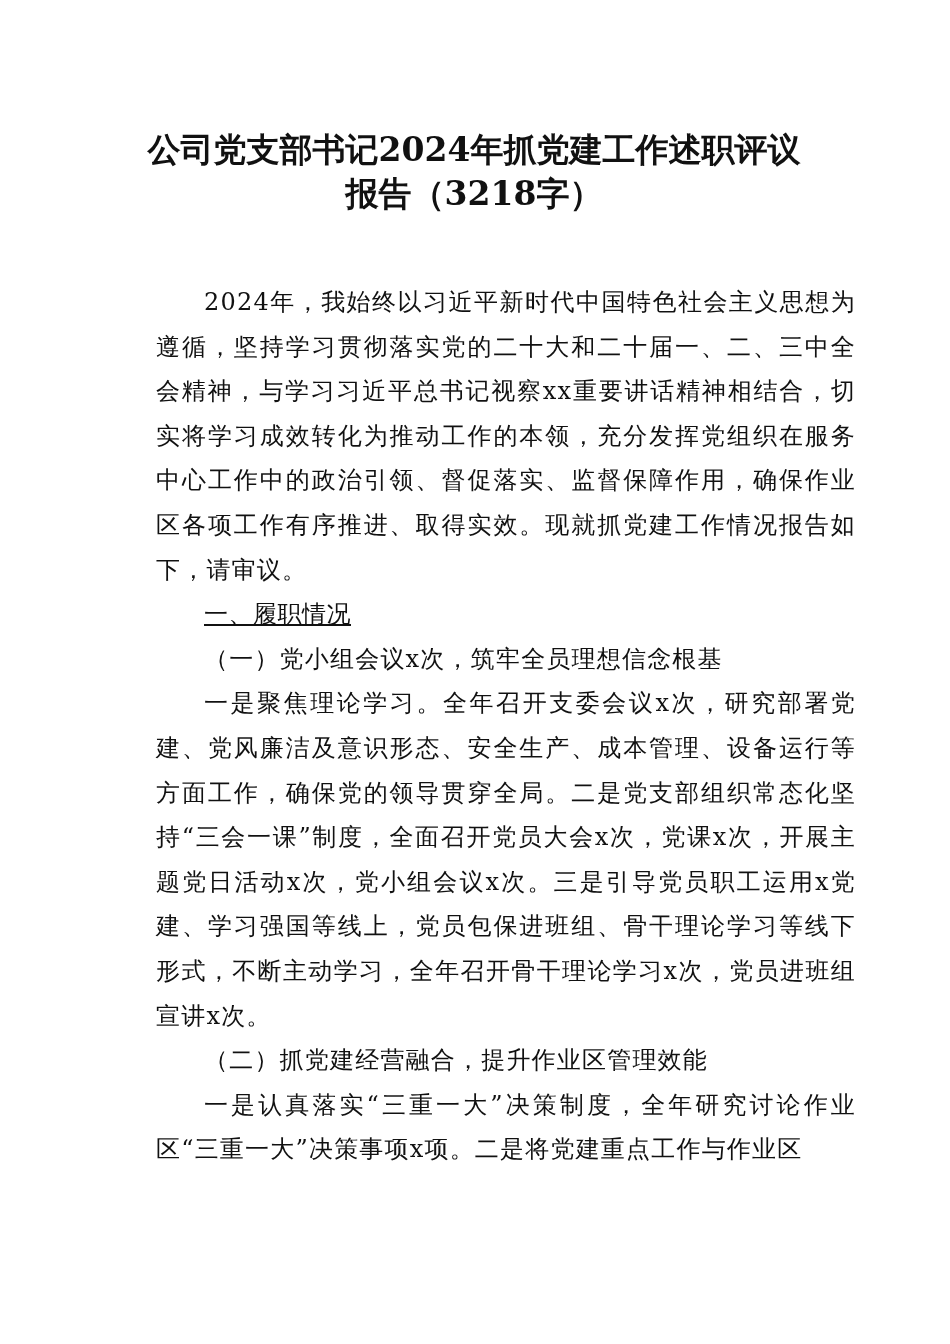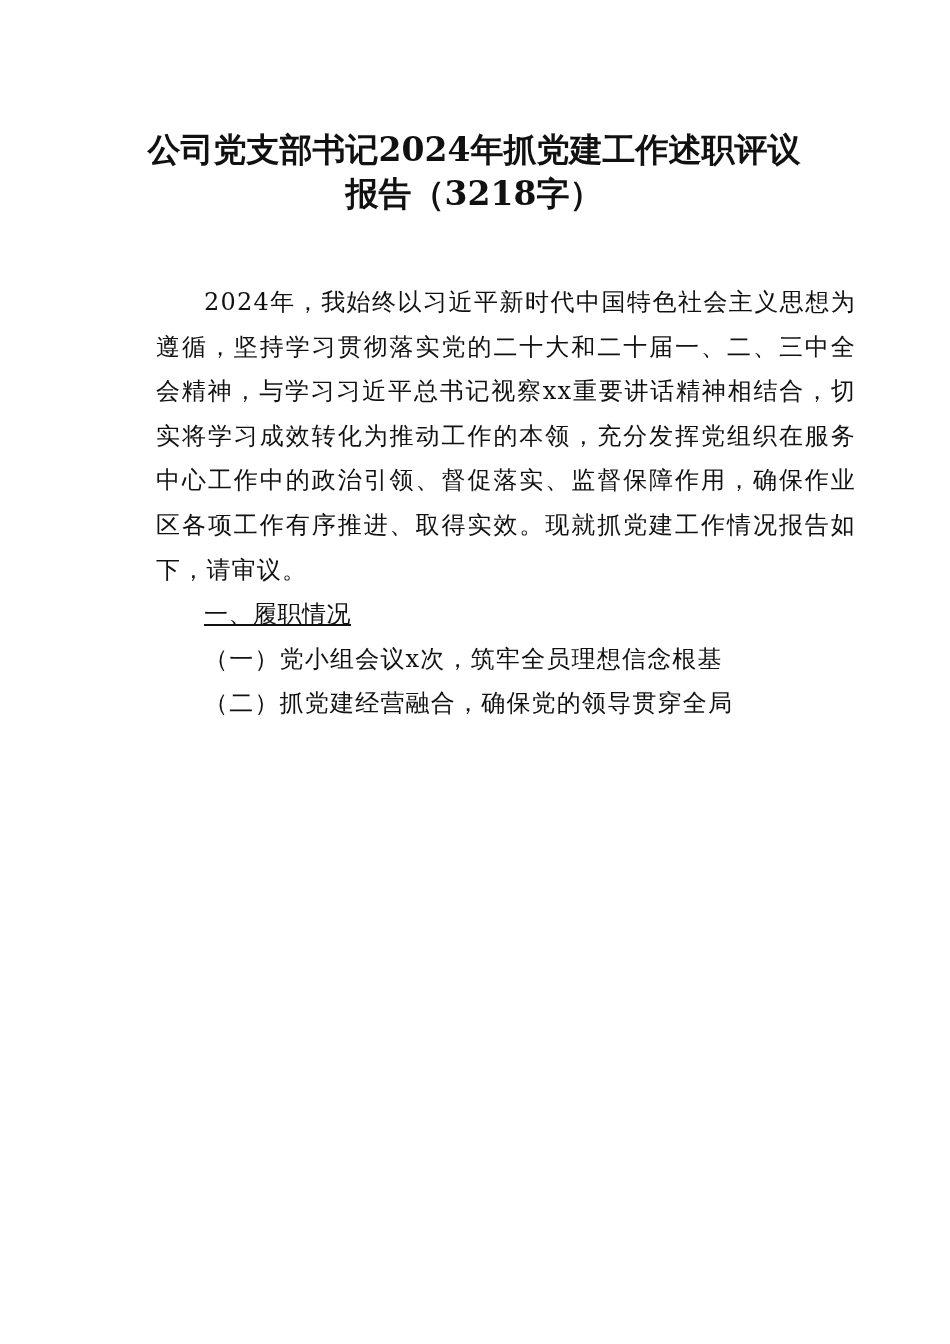--- a/index.html
+++ b/index.html
@@ -70,15 +70,17 @@
 <div class="page">
   <h1 class="title">
     <span>公司党支部书记2024年抓党建工作述职评议</span><br>
     <span>报告（3218字）</span>
   </h1>
 
   <div class="body-text">
     <p class="para">2024年，我始终以习近平新时代中国特色社会主义思想为遵循，坚持学习贯彻落实党的二十大和二十届一、二、三中全会精神，与学习习近平总书记视察xx重要讲话精神相结合，切实将学习成效转化为推动工作的本领，充分发挥党组织在服务中心工作中的政治引领、督促落实、监督保障作用，确保作业区各项工作有序推进、取得实效。现就抓党建工作情况报告如下，请审议。</p>
     <p class="h1">一、履职情况</p>
     <p class="h2">（一）党小组会议x次，筑牢全员理想信念根基</p>
-    <p class="h2">（二）抓党建经营融合，确保党的领导贯穿全局</p>
+    <p class="para">一是聚焦理论学习。全年召开支委会议x次，研究部署党建、党风廉洁及意识形态、安全生产、成本管理、设备运行等方面工作，确保党的领导贯穿全局。二是党支部组织常态化坚持“三会一课”制度，全面召开党员大会x次，党课x次，开展主题党日活动x次，党小组会议x次。三是引导党员职工运用x党建、学习强国等线上，党员包保进班组、骨干理论学习等线下形式，不断主动学习，全年召开骨干理论学习x次，党员进班组宣讲x次。</p>
+    <p class="h2">（二）抓党建经营融合，提升作业区管理效能</p>
+    <p class="para">一是认真落实“三重一大”决策制度，全年研究讨论作业区“三重一大”决策事项x项。二是将党建重点工作与作业区</p>
   </div>
 </div>
 
 </body></html>

